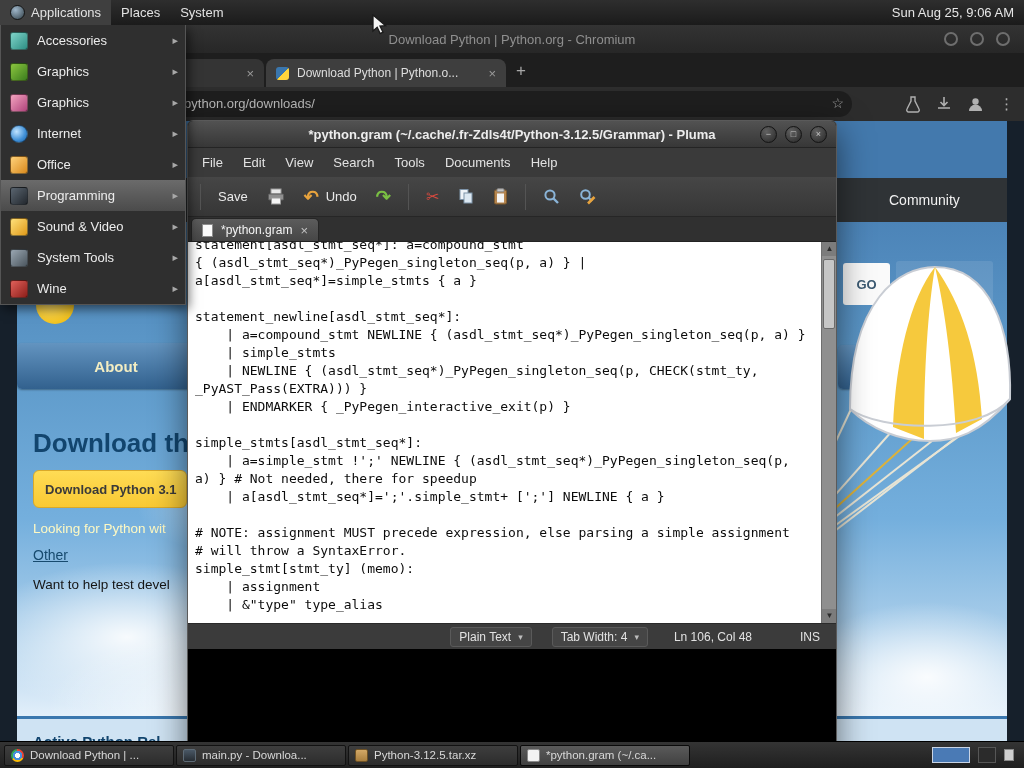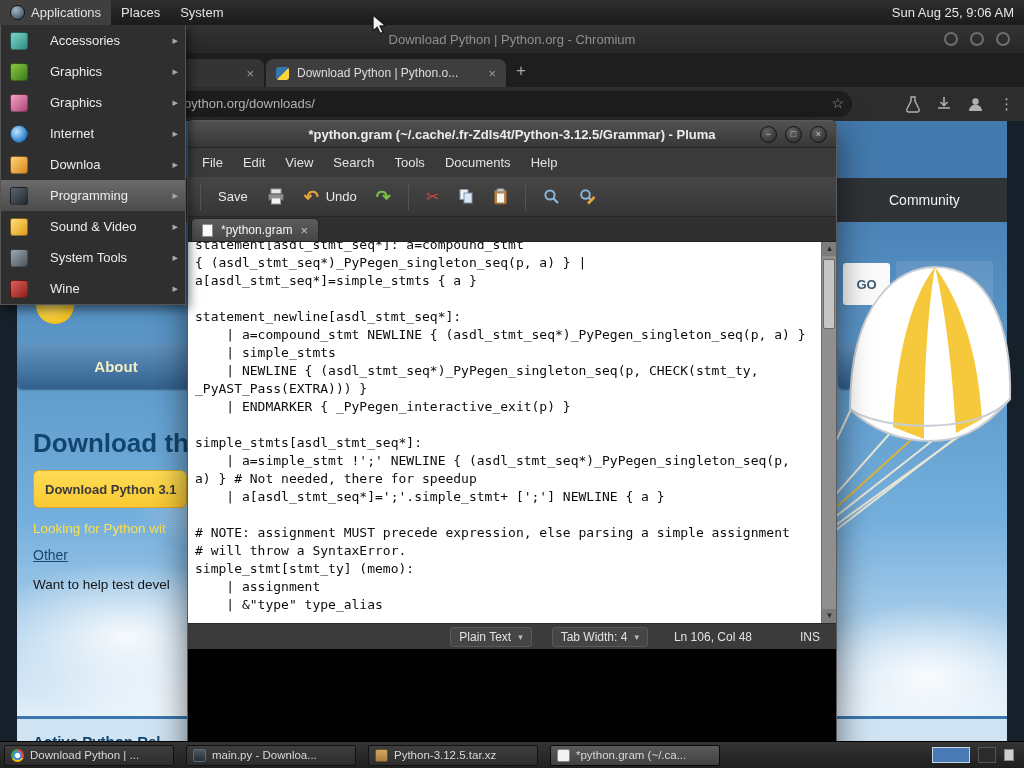--- a/index.html
+++ b/index.html
@@ -12,21 +12,21 @@
     background:linear-gradient(#2e2e2e,#1b1b1b); display:flex; align-items:center; color:#e2e2e2; font-size:13px; }
   .panel-menu { display:flex; align-items:center; gap:6px; height:25px; padding:0 10px; cursor:default; }
   .panel-menu.active { background:#3f3f3f; }
   .distro-icon { width:15px; height:15px; border-radius:50%;
     background:radial-gradient(circle at 35% 30%, #9fb6c9, #53646f 70%, #2c3238); border:1px solid #141414; }
   #clock { margin-left:auto; padding:0 10px; color:#e6e6e6; }
 
   
   #app-menu { position:absolute; left:0; top:25px; width:186px; z-index:7;
     background:#2f2f2f; border:1px solid #555; border-top:none; box-shadow:3px 4px 10px rgba(0,0,0,.55); }
-  .menu-item { height:31px; display:flex; align-items:center; gap:22px; padding:0 7px 0 9px; color:#ececec; font-size:13px; }
+  .menu-item { height:31px; display:flex; align-items:center; gap:9px; padding:0 7px 0 9px; color:#ececec; font-size:13px; }
   .menu-item.selected { background:linear-gradient(#6b6b6b,#4b4b4b); }
   .mi-icon { width:18px; height:18px; border-radius:3px; flex:0 0 auto; border:1px solid rgba(0,0,0,.45); }
   .mi-arrow { margin-left:auto; color:#a8a8a8; font-size:11px; }
   .accessories-icon { background:linear-gradient(135deg,#7fd4c9,#2e8f84); }
   .education-icon   { background:linear-gradient(135deg,#8cc63f,#3c7d1e); }
   .graphics-icon    { background:linear-gradient(135deg,#f4a4c0,#b0447c); }
   .internet-icon    { background:radial-gradient(circle at 35% 35%, #bfe3ff, #3f8fd6 60%, #1d5fa0); border-radius:50%; }
   .office-icon      { background:linear-gradient(135deg,#ffd27a,#d98a1e); }
   .programming-icon { background:linear-gradient(135deg,#5a6570,#23282e); }
   .sound-video-icon { background:linear-gradient(135deg,#ffe07a,#e09a1a); }
@@ -78,21 +78,21 @@
   #pg-events { left:838px; top:224px; width:152px; height:44px; color:#fdfdfd; font-weight:bold; font-size:15px; }
   #pg-go { position:absolute; left:843px; top:142px; width:47px; height:42px; background:#fafafa; border-radius:3px;
     display:flex; align-items:center; justify-content:center; color:#3c5a72; font-weight:bold; font-size:13px; }
   #pg-socialize { position:absolute; left:896px; top:140px; width:97px; height:50px; border-radius:3px;
     background:rgba(255,255,255,.10); display:flex; align-items:center; justify-content:center;
     color:#ffffff; font-size:14px; }
   #pg-heading { position:absolute; left:33px; top:307px; font-size:26px; font-weight:bold; color:#12456e; white-space:nowrap; }
   #pg-dlbtn { position:absolute; left:33px; top:349px; width:154px; height:38px; border-radius:6px;
     background:linear-gradient(#ffdc55,#f9c933); border:1px solid #d9a92a; color:#3a3a3a; font-weight:bold;
     font-size:13px; display:flex; align-items:center; padding-left:11px; white-space:nowrap; overflow:hidden; }
-  #pg-looking { position:absolute; left:33px; top:400px; font-size:13.5px; color:#fde047; white-space:nowrap; }
+  #pg-looking { position:absolute; left:33px; top:400px; font-size:13.5px; color:#fef9c3; white-space:nowrap; }
   #pg-other { position:absolute; left:33px; top:426px; font-size:14px; color:#174a6e; text-decoration:underline; }
   #pg-want { position:absolute; left:33px; top:456px; font-size:13.5px; color:#151515; white-space:nowrap; }
   #parachute { position:absolute; left:700px; top:259px; width:315px; height:370px; z-index:2; pointer-events:none; }
 
   
   #pluma { position:absolute; left:187px; top:120px; width:650px; height:671px; z-index:4;
     border:1px solid #5a5a5a; border-radius:6px 6px 0 0; box-shadow:0 10px 34px rgba(0,0,0,.55);
     background:#000000; overflow:hidden; }
   #pl-titlebar { height:27px; background:linear-gradient(#525252,#373737); border-bottom:1px solid #242424;
     display:flex; align-items:center; justify-content:center; position:relative; }
@@ -128,21 +128,21 @@
     padding:0 12px; gap:20px; color:#e2e2e2; font-size:12px; }
   .status-drop { background:#454545; border:1px solid #5a5a5a; border-radius:3px; padding:2px 8px;
     display:flex; align-items:center; gap:7px; }
   .drop-caret { color:#bdbdbd; font-size:9px; }
   #st-position { margin-left:6px; }
   #st-ins { margin-left:28px; margin-right:4px; }
   .spacer { margin-left:auto; }
 
   
   #taskbar { position:absolute; left:0; top:741px; width:1024px; height:27px; z-index:8;
-    background:linear-gradient(#343434,#1f1f1f); border-top:1px solid #000; display:flex; align-items:center; padding:0 4px; gap:12px; }
+    background:linear-gradient(#343434,#1f1f1f); border-top:1px solid #000; display:flex; align-items:center; padding:0 4px; gap:2px; }
   .task-btn { width:170px; height:21px; background:linear-gradient(#3e3e3e,#2c2c2c); border:1px solid #121212;
     border-radius:2px; display:flex; align-items:center; gap:6px; padding:0 6px; color:#d8d8d8; font-size:11.5px;
     white-space:nowrap; overflow:hidden; }
   .task-btn.active { background:linear-gradient(#5a5a5a,#414141); border-color:#0a0a0a; }
   .tb-icon { width:13px; height:13px; flex:0 0 auto; border-radius:2px; }
   .chromium-icon { border-radius:50%;
     background:radial-gradient(circle at center, #fff 0 2.5px, #4a90d9 2.6px 4.5px, rgba(0,0,0,0) 4.6px),
       conic-gradient(#ea4335 0 33%, #fbbc05 33% 66%, #34a853 66% 100%); }
   .textfile-icon { background:linear-gradient(#4a5866,#272d33); border:1px solid #5d6a75; }
   .archive-icon { background:linear-gradient(#d2a866,#a97f3f); border:1px solid #6e5124; }
@@ -396,21 +396,21 @@
         <span class="mi-label">Graphics</span>
         <span class="mi-arrow">▸</span>
       </div>
       <div class="menu-item">
         <span class="mi-icon internet-icon"></span>
         <span class="mi-label">Internet</span>
         <span class="mi-arrow">▸</span>
       </div>
       <div class="menu-item">
         <span class="mi-icon office-icon"></span>
-        <span class="mi-label">Downloa</span>
+        <span class="mi-label">Office</span>
         <span class="mi-arrow">▸</span>
       </div>
       <div class="menu-item selected">
         <span class="mi-icon programming-icon"></span>
         <span class="mi-label">Programming</span>
         <span class="mi-arrow">▸</span>
       </div>
       <div class="menu-item">
         <span class="mi-icon sound-video-icon"></span>
         <span class="mi-label">Sound &amp; Video</span>

